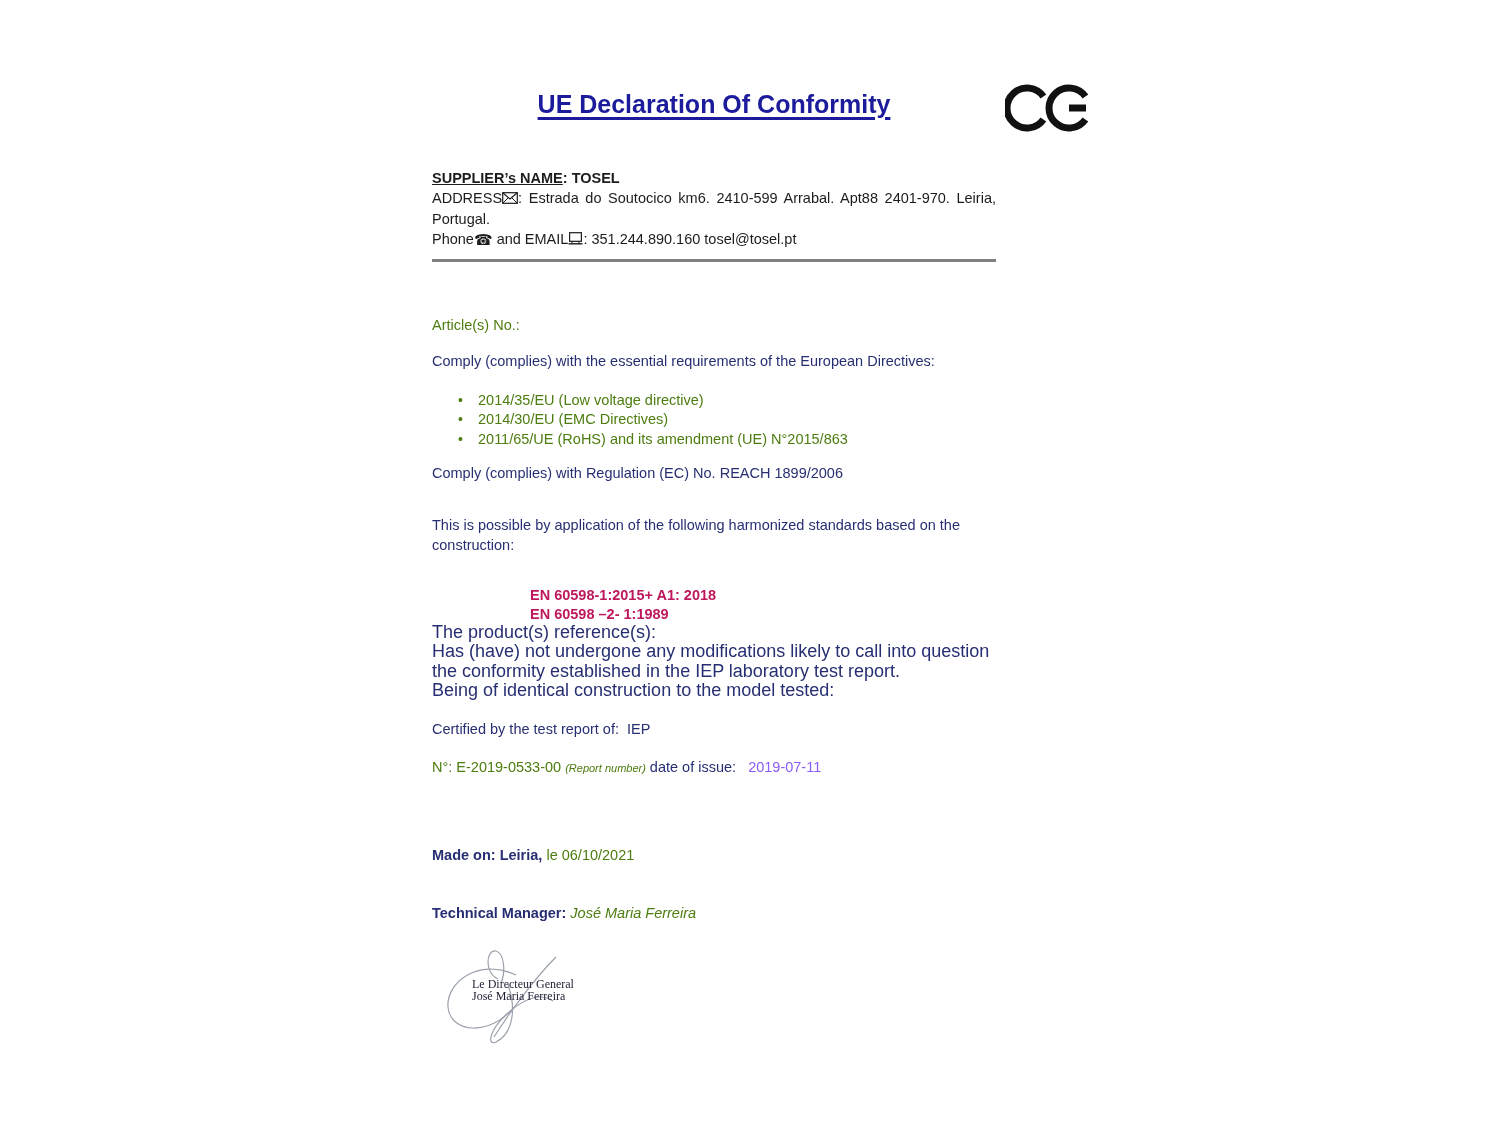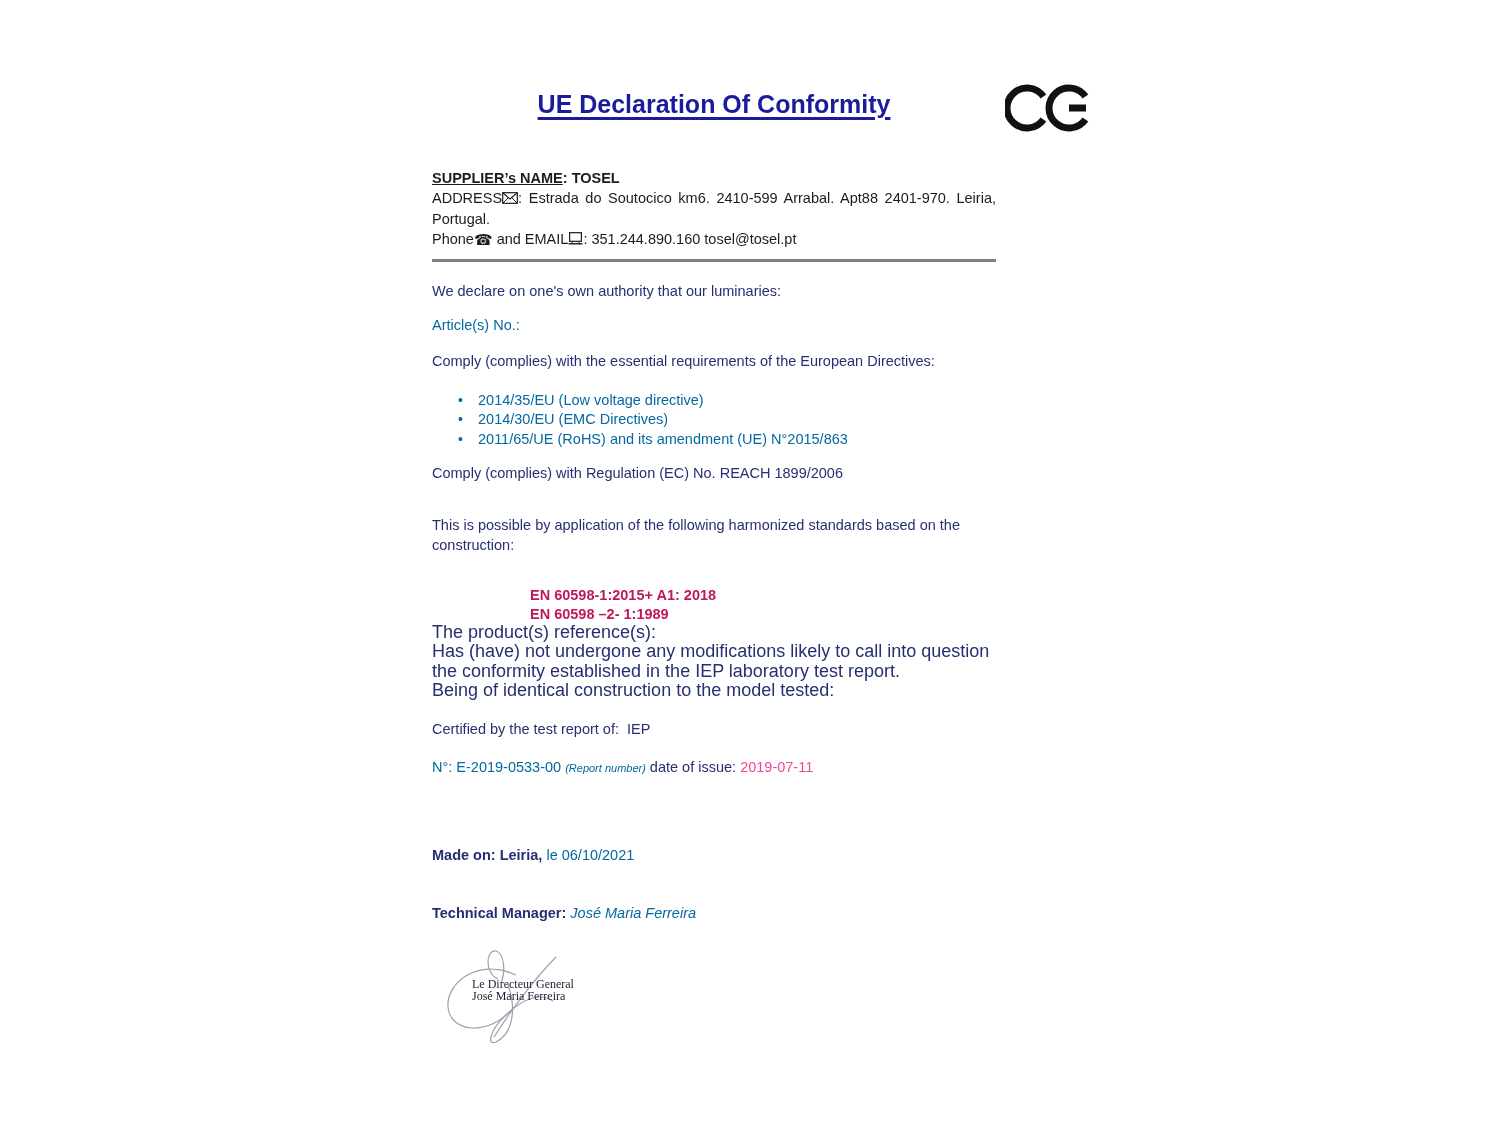--- a/index.html
+++ b/index.html
@@ -4,22 +4,22 @@
 <style>
   html,body{margin:0;padding:0;background:#ffffff;}
   .page{
     position:relative;width:1500px;height:1125px;background:#ffffff;
     font-family:"Liberation Sans",sans-serif;font-size:14.5px;line-height:19.5px;
     color:#1c1c1c;overflow:hidden;border-radius:18px;
   }
   .abs{position:absolute;}
   .col{left:432px;width:564px;}
   .navy{color:#272f72;}
-  .blue{color:#ec4899;}
-  .black{color:#0369a1;}
+  .blue{color:#8b5cf6;margin-left:8px;}
+  .black{color:#4d7c0f;}
   .b{font-weight:bold;}
   .i{font-style:italic;}
   .pre{white-space:pre-wrap;}
   .just{text-align:justify;}
   .title{
     top:88px;text-align:center;font-size:25px;line-height:32px;font-weight:bold;
     color:#1b1b9b;
   }
   .title span{text-decoration:underline;text-decoration-thickness:2.5px;text-underline-offset:4px;}
   .rule{top:259px;height:3px;background:#808080;}
@@ -66,21 +66,20 @@
       <span>Phone</span><span class="phone-glyph">☎</span><span> and EMAIL</span><span class="icon-svg"><svg width="15" height="13" viewBox="0 0 15 13">
             <rect x="1.6" y="0.7" width="11.8" height="8.6" fill="none" stroke="#1c1c1c" stroke-width="1.2"></rect>
             <path d="M0.5 11.8 H14.5" stroke="#1c1c1c" stroke-width="1.4"></path>
             <path d="M4.5 9.3 L3.5 11.8 M10.5 9.3 L11.5 11.8" stroke="#1c1c1c" stroke-width="1"></path>
           </svg></span><span>: 351.244.890.160 tosel@tosel.pt</span>
     </div>
   </div>
 
   <div class="abs col rule"></div>
 
-  <div class="abs col navy" style="top:282px;">We declare on one's own authority that our luminaries:</div>
 
   <div class="abs col black" style="top:316px;">Article(s) No.:</div>
 
   <div class="abs col navy" style="top:352px;">Comply (complies) with the essential requirements of the European Directives:</div>
 
   <div class="abs col bullets black">
     <div class="bullet-row">
       <span class="bullet-dot"></span>
       <span>2014/35/EU (Low voltage directive)</span>
     </div>

